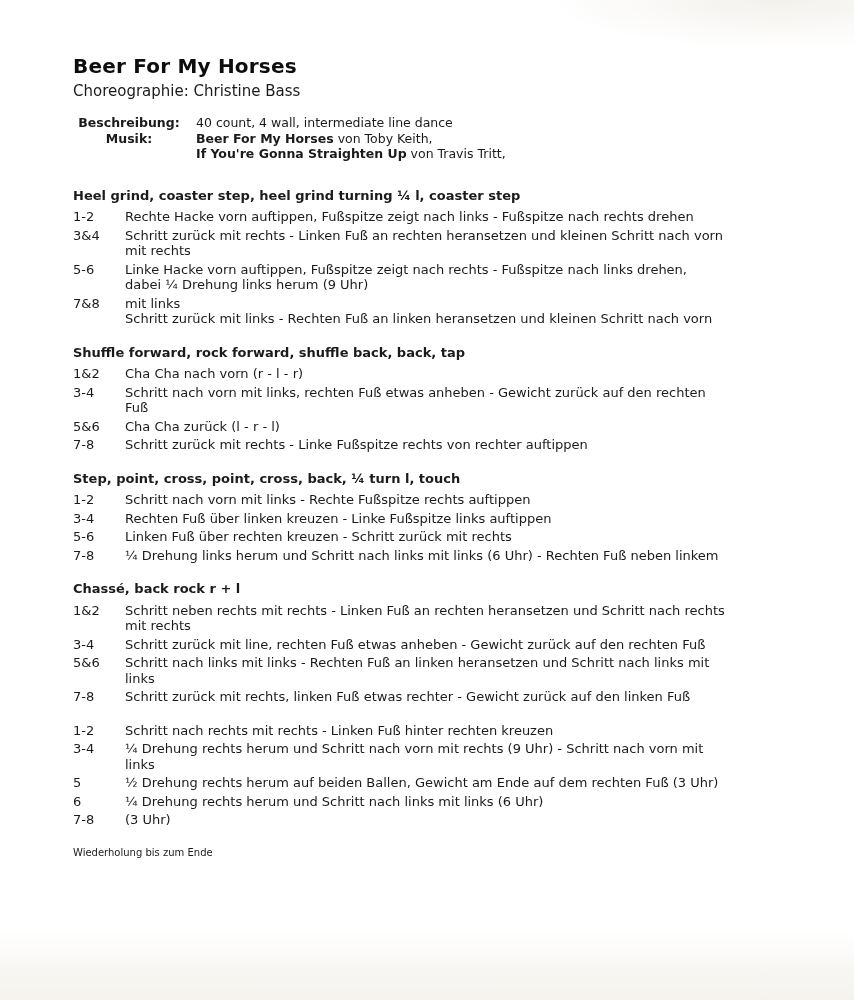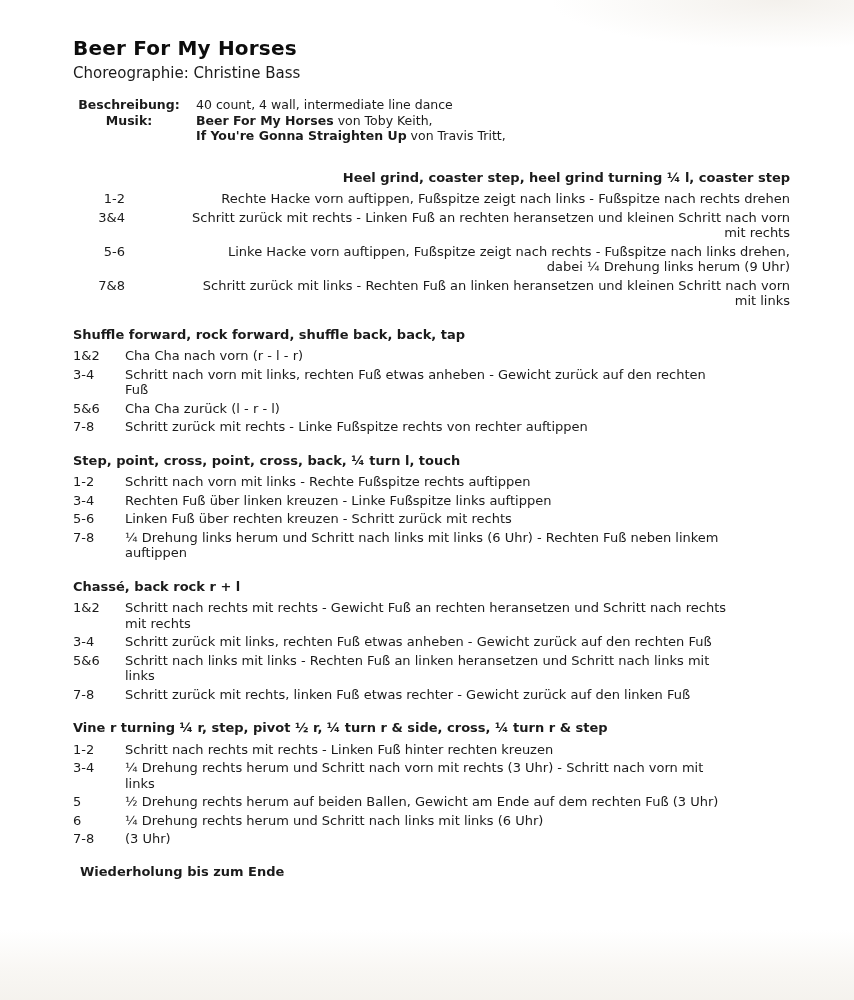--- a/index.html
+++ b/index.html
@@ -17,21 +17,21 @@
     position:absolute; top:0; right:0; width:300px; height:48px;
     background:radial-gradient(ellipse at 75% 0%, rgba(242,239,234,0.9), rgba(255,255,255,0) 72%);
     pointer-events:none;
   }
   .scan-bottom {
     position:absolute; left:0; bottom:0; width:100%; height:70px;
     background:linear-gradient(180deg, rgba(255,255,255,0) 0%, rgba(241,237,230,0.45) 55%, rgba(238,234,226,0.6) 100%);
     pointer-events:none;
   }
   .content {
-    position:absolute; left:73px; top:36px; width:717px;
+    position:absolute; left:73px; top:54px; width:717px;
   }
   .title {
     margin:0 0 4px 0;
     font-size:20px; line-height:24px; font-weight:bold;
     color:#0d0d0d; letter-spacing:0.2px;
     white-space:nowrap;
   }
   .choreo {
     font-size:15px; line-height:19px; margin:0 0 14px 0;
     white-space:nowrap;
@@ -40,36 +40,35 @@
   .meta-row { display:flex; }
   .meta-label {
     flex:none; width:112px; text-align:center; font-weight:bold;
     white-space:nowrap;
   }
   .meta-value { padding-left:11px; white-space:nowrap; }
   .meta-value .b { font-weight:bold; }
 
   .sections { }
   .section { margin-top:18px; }
-  .section:first-child { margin-top:26px;text-align:right; }
+  .section:first-child { margin-top:26px; }
   .section-heading {
     margin:0 0 6px 0;
     font-size:13px; line-height:15.5px; font-weight:bold;
     white-space:nowrap;
   }
   .step { display:flex; margin-bottom:3px; font-size:13px; line-height:15.5px; }
   .step-count { flex:none; width:52px; }
   .step-text { flex:1; }
   .step-line { display:block; white-space:nowrap; }
 
   .ending {
     margin-top:17px;
-    font-size:13px; line-height:15.5px; font-weight:bold;
-    white-space:nowrap;
-    margin-left:7px;
+    font-size:10px; line-height:15.5px; font-weight:normal;
+    white-space:nowrap;
   }
 </style>
 </head>
 <body>
 
 <div class="page">
   <div class="scan-top"></div>
 
   <div class="content">
     <h1 class="title">Beer For My Horses</h1>
@@ -113,22 +112,22 @@
             <div class="step">
     <span class="step-count">5-6</span>
     <span class="step-text">
                 <span class="step-line">Linke Hacke vorn auftippen, Fußspitze zeigt nach rechts - Fußspitze nach links drehen,</span>
                 <span class="step-line">dabei ¼ Drehung links herum (9 Uhr)</span>
               </span>
   </div>
             <div class="step">
     <span class="step-count">7&amp;8</span>
     <span class="step-text">
+                <span class="step-line">mit links</span>
                 <span class="step-line">Schritt zurück mit links - Rechten Fuß an linken heransetzen und kleinen Schritt nach vorn</span>
-                <span class="step-line">mit links</span>
               </span>
   </div>
           </div>
   </div>
         <div class="section">
     <div class="section-heading">Shuffle forward, rock forward, shuffle back, back, tap</div>
     <div class="section-steps">
             <div class="step">
     <span class="step-count">1&amp;2</span>
     <span class="step-text">
@@ -174,69 +173,67 @@
             <div class="step">
     <span class="step-count">5-6</span>
     <span class="step-text">
                 <span class="step-line">Linken Fuß über rechten kreuzen - Schritt zurück mit rechts</span>
               </span>
   </div>
             <div class="step">
     <span class="step-count">7-8</span>
     <span class="step-text">
                 <span class="step-line">¼ Drehung links herum und Schritt nach links mit links (6 Uhr) - Rechten Fuß neben linkem</span>
-                <span class="step-line">auftippen</span>
               </span>
   </div>
           </div>
   </div>
         <div class="section">
     <div class="section-heading">Chassé, back rock r + l</div>
     <div class="section-steps">
             <div class="step">
     <span class="step-count">1&amp;2</span>
     <span class="step-text">
-                <span class="step-line">Schritt nach rechts mit rechts - Gewicht Fuß an rechten heransetzen und Schritt nach rechts</span>
+                <span class="step-line">Schritt neben rechts mit rechts - Linken Fuß an rechten heransetzen und Schritt nach rechts</span>
                 <span class="step-line">mit rechts</span>
               </span>
   </div>
             <div class="step">
     <span class="step-count">3-4</span>
     <span class="step-text">
-                <span class="step-line">Schritt zurück mit links, rechten Fuß etwas anheben - Gewicht zurück auf den rechten Fuß</span>
+                <span class="step-line">Schritt zurück mit line, rechten Fuß etwas anheben - Gewicht zurück auf den rechten Fuß</span>
               </span>
   </div>
             <div class="step">
     <span class="step-count">5&amp;6</span>
     <span class="step-text">
                 <span class="step-line">Schritt nach links mit links - Rechten Fuß an linken heransetzen und Schritt nach links mit</span>
                 <span class="step-line">links</span>
               </span>
   </div>
             <div class="step">
     <span class="step-count">7-8</span>
     <span class="step-text">
                 <span class="step-line">Schritt zurück mit rechts, linken Fuß etwas rechter - Gewicht zurück auf den linken Fuß</span>
               </span>
   </div>
           </div>
   </div>
         <div class="section">
-    <div class="section-heading">Vine r turning ¼ r, step, pivot ½ r, ¼ turn r &amp; side, cross, ¼ turn r &amp; step</div>
     <div class="section-steps">
             <div class="step">
     <span class="step-count">1-2</span>
     <span class="step-text">
                 <span class="step-line">Schritt nach rechts mit rechts - Linken Fuß hinter rechten kreuzen</span>
               </span>
   </div>
             <div class="step">
     <span class="step-count">3-4</span>
     <span class="step-text">
-                <span class="step-line">¼ Drehung rechts herum und Schritt nach vorn mit rechts (3 Uhr) - Schritt nach vorn mit</span>
+                <span class="step-line">¼ Drehung rechts herum und Schritt nach vorn mit rechts (9 Uhr) - Schritt nach vorn mit</span>
                 <span class="step-line">links</span>
               </span>
   </div>
             <div class="step">
     <span class="step-count">5</span>
     <span class="step-text">
                 <span class="step-line">½ Drehung rechts herum auf beiden Ballen, Gewicht am Ende auf dem rechten Fuß (3 Uhr)</span>
               </span>
   </div>
             <div class="step">

